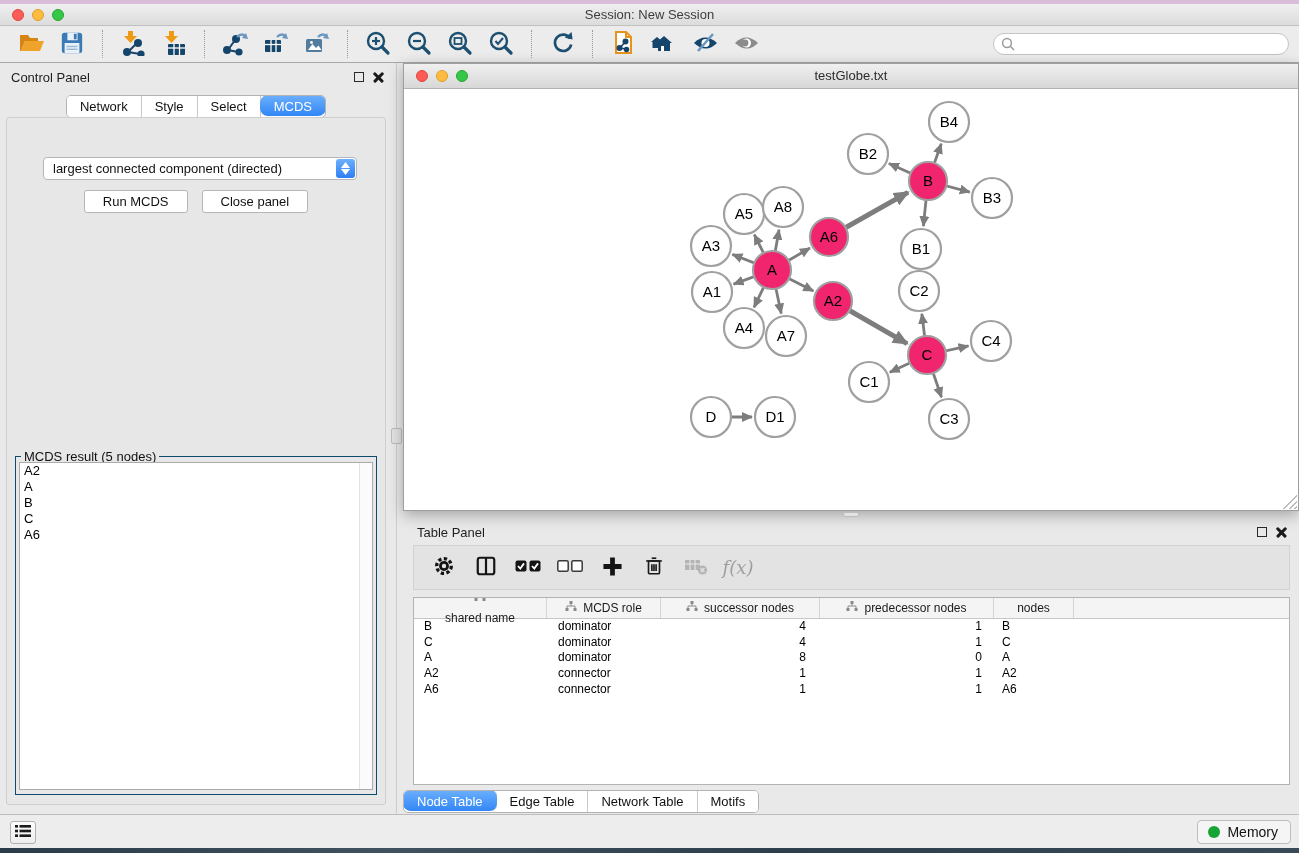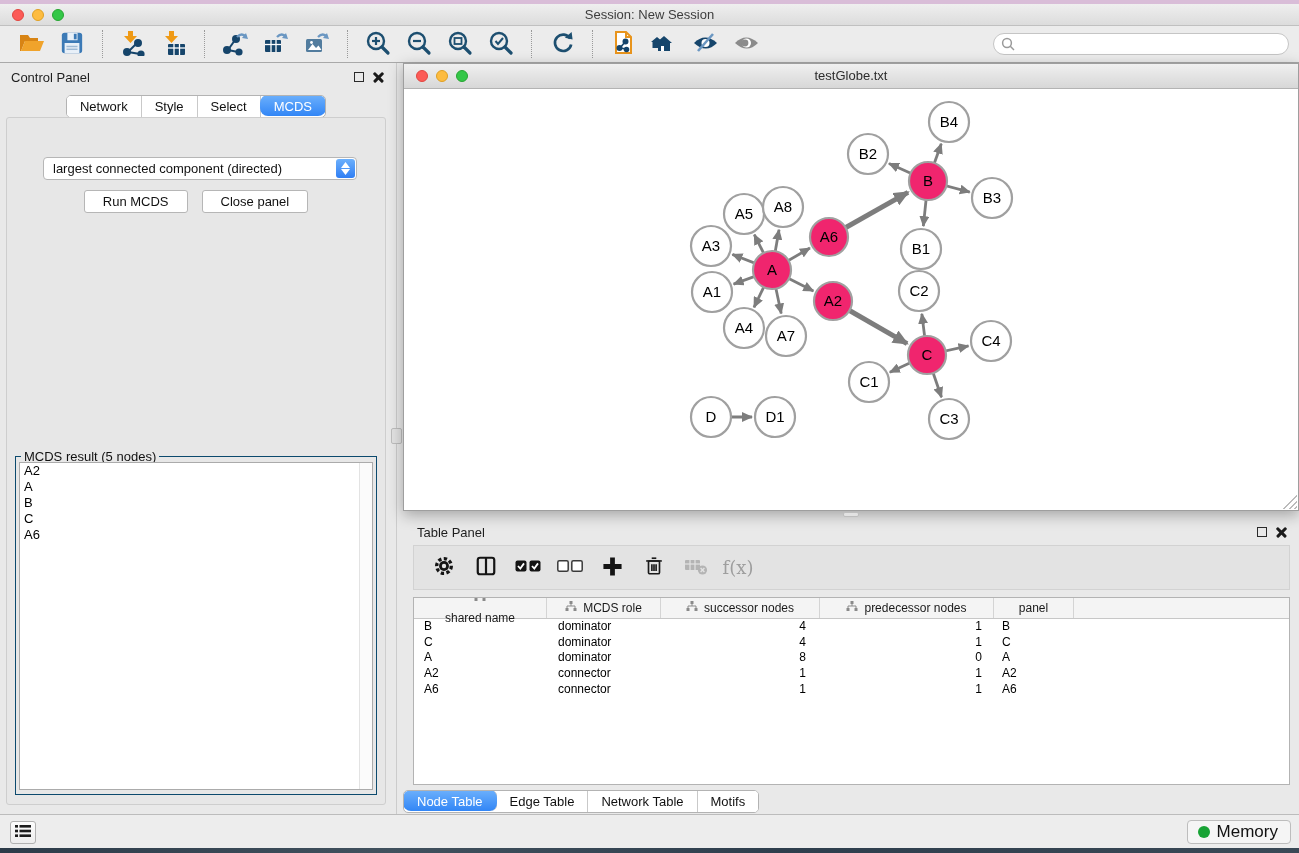--- a/index.html
+++ b/index.html
@@ -90,41 +90,41 @@
       linear-gradient(135deg, transparent 68%, #bbb 68%, #bbb 75%, transparent 75%),
       linear-gradient(135deg, transparent 86%, #bbb 86%, #bbb 93%, transparent 93%);
   }
 
   
   .tp { position:absolute; left:403px; top:518px; width:896px; height:296px; }
   .tp-toolbar { position:absolute; left:10px; right:9px; top:27px; height:45px; background:#e3e3e3;
     border:1px solid #d2d2d2; display:flex; align-items:center; padding-left:16px; gap:14px; }
   .tp-btn { width:28px; height:30px; background:none; border:none; display:flex; align-items:center;
     justify-content:center; cursor:pointer; }
-  .fx-label { font-size:18px; font-family:"DejaVu Serif", serif; color:#9e9e9e; }
+  .fx-label { font-size:18px; font-style:italic; font-family:"DejaVu Serif", serif; color:#9e9e9e; }
 
   .tp-table { position:absolute; left:10px; right:9px; top:79px; height:188px; background:#fff;
     border:1px solid #b3b3b3; overflow:hidden; }
   .thead { display:flex; height:21px; background:#f4f4f4; border-bottom:1px solid #c7c7c7; }
   .th { display:flex; align-items:center; justify-content:center; gap:6px; font-size:12px; color:#1a1a1a;
     border-right:1px solid #d4d4d4; height:100%; cursor:pointer; }
   .trow { display:flex; height:15.7px; align-items:center; }
   .td { font-size:12px; color:#000; height:100%; line-height:15.7px; white-space:nowrap; overflow:hidden; }
 
   .tp-tabs { position:absolute; left:0; right:0; top:272px; display:flex; }
 
   
   .statusbar { position:absolute; left:0; top:814px; width:100%; height:34px; background:#ededed;
     border-top:1px solid #bcbcbc; }
   .status-btn { position:absolute; left:10px; top:6px; width:26px; height:23px;
     background:linear-gradient(#fdfdfd,#ededed); border:1px solid #b1b1b1; border-radius:3px;
     display:flex; align-items:center; justify-content:center; cursor:pointer; }
   .memory-btn { position:absolute; right:8px; top:5px; height:24px; padding:0 12px 0 10px;
     background:#f5f5f5; border:1px solid #bdbdbd; border-radius:4px; display:flex; align-items:center;
-    gap:7px; font-size:17px; color:#111; cursor:pointer; font-family:"Liberation Sans",sans-serif; }
+    gap:7px; font-size:14px; color:#111; cursor:pointer; font-family:"Liberation Sans",sans-serif; }
   .mem-dot { width:12px; height:12px; border-radius:50%; background:#18a335; }
   .bottom-strip { position:absolute; left:0; top:848px; width:100%; height:5px;
     background:linear-gradient(90deg,#2c3b49,#41515e 30%,#2e3e4d 60%,#3a4956); }
 </style>
 </head>
 <body>
 
 <div id="app">
   <div class="top-strip"></div>
 
@@ -611,21 +611,21 @@
                 <g fill="#8a8a8a">
                   <rect x="4.5" y="0" width="3" height="3"></rect>
                   <rect x="0.5" y="7" width="3" height="3"></rect>
                   <rect x="8.5" y="7" width="3" height="3"></rect>
                 </g>
                 <path d="M6 3 v2 M2 7 v-2 h8 v2" fill="none" stroke="#8a8a8a" stroke-width="1"></path>
               </svg></span>
             <span>predecessor nodes</span>
           </div>
           <div class="th" style="width: 80px;">
-            <span>panel</span>
+            <span>nodes</span>
           </div>
         </div>
       <div id="table-body">
           <div class="trow">
             <div class="td" style="width: 133px; text-align: left; padding: 0px 0px 0px 10px;">B</div>
             <div class="td" style="width: 114px; text-align: left; padding: 0px 0px 0px 11px;">dominator</div>
             <div class="td" style="width: 159px; text-align: right; padding: 0px 14px 0px 0px;">4</div>
             <div class="td" style="width: 174px; text-align: right; padding: 0px 12px 0px 0px;">1</div>
             <div class="td" style="width: 80px; text-align: left; padding: 0px 0px 0px 8px;">B</div>
           </div>

